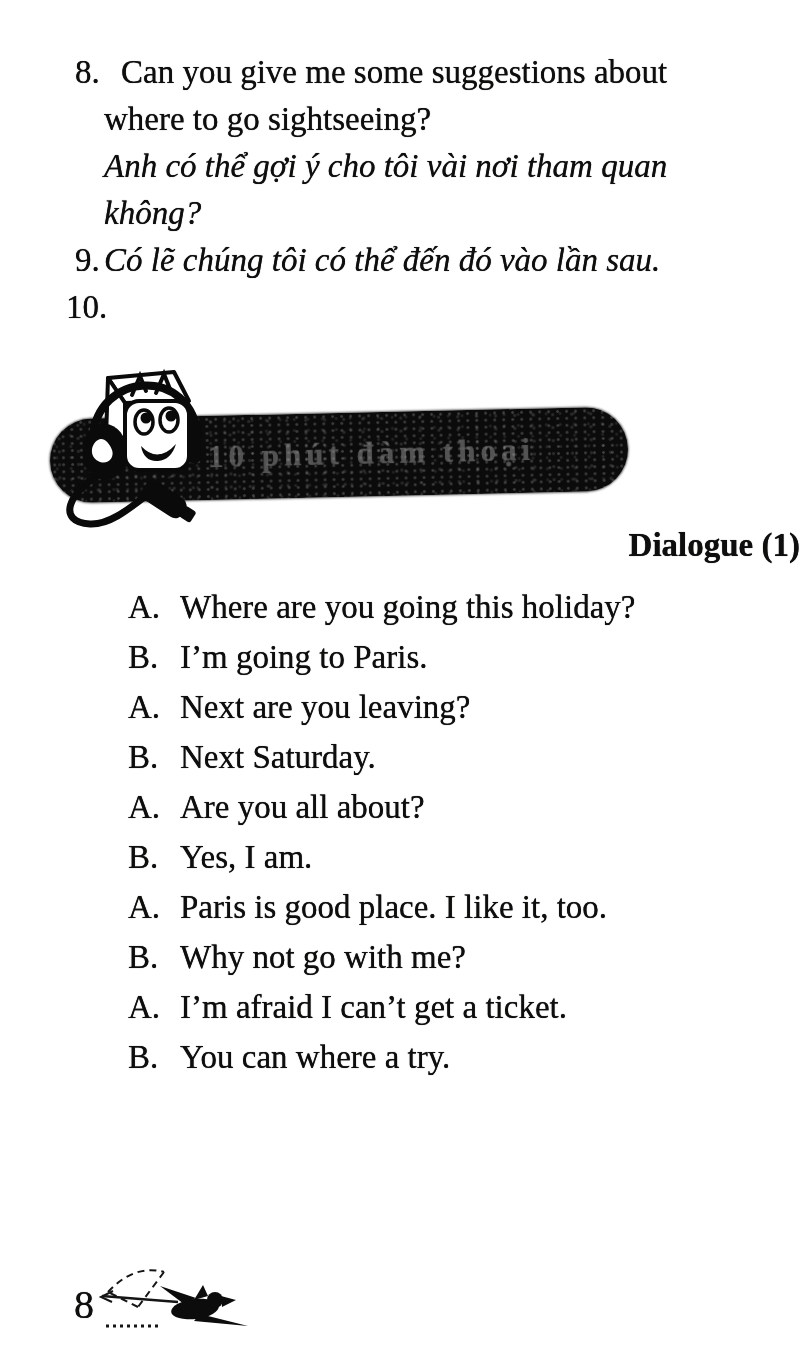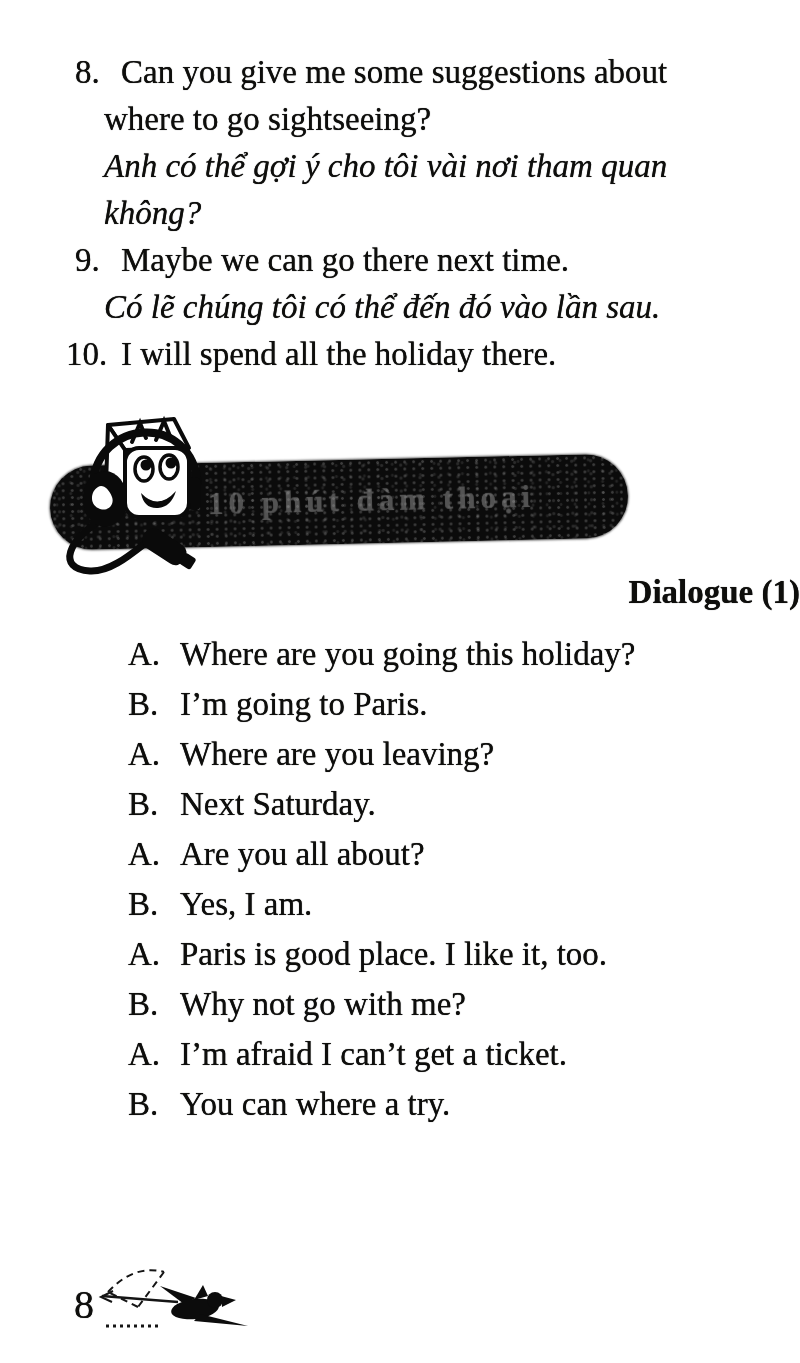--- a/index.html
+++ b/index.html
@@ -67,29 +67,27 @@
         <div class="en first">Can you give me some suggestions about</div>
         <div class="en">where to go sightseeing?</div>
         <div class="vi">Anh có thể gợi ý cho tôi vài nơi tham quan</div>
         <div class="vi">không?</div>
       </div>
     </div>
 
     <div class="item sm">
       <div class="num">9.</div>
       <div class="lines">
-        <div class="en first">Maybe we can go there next time.</div>
         <div class="vi">Có lẽ chúng tôi có thể đến đó vào lần sau.</div>
       </div>
     </div>
 
     <div class="item">
       <div class="num">10.</div>
       <div class="lines">
-        <div class="en first">I will spend all the holiday there.</div>
       </div>
     </div>
   </section>
 
   <div class="banner">
     <div class="bar">
       <span class="bar-text">10 phút đàm thoại</span>
     </div>
 
     <svg class="mascot" viewBox="0 0 167 188" aria-hidden="true">
@@ -132,21 +130,21 @@
     <div class="dline">
       <span class="spk">A.</span>
       <span class="txt">Where are you going this holiday?</span>
     </div>
     <div class="dline">
       <span class="spk">B.</span>
       <span class="txt">I’m going to Paris.</span>
     </div>
     <div class="dline">
       <span class="spk">A.</span>
-      <span class="txt">Where are you leaving?</span>
+      <span class="txt">Next are you leaving?</span>
     </div>
     <div class="dline">
       <span class="spk">B.</span>
       <span class="txt">Next Saturday.</span>
     </div>
     <div class="dline">
       <span class="spk">A.</span>
       <span class="txt">Are you all about?</span>
     </div>
     <div class="dline">

